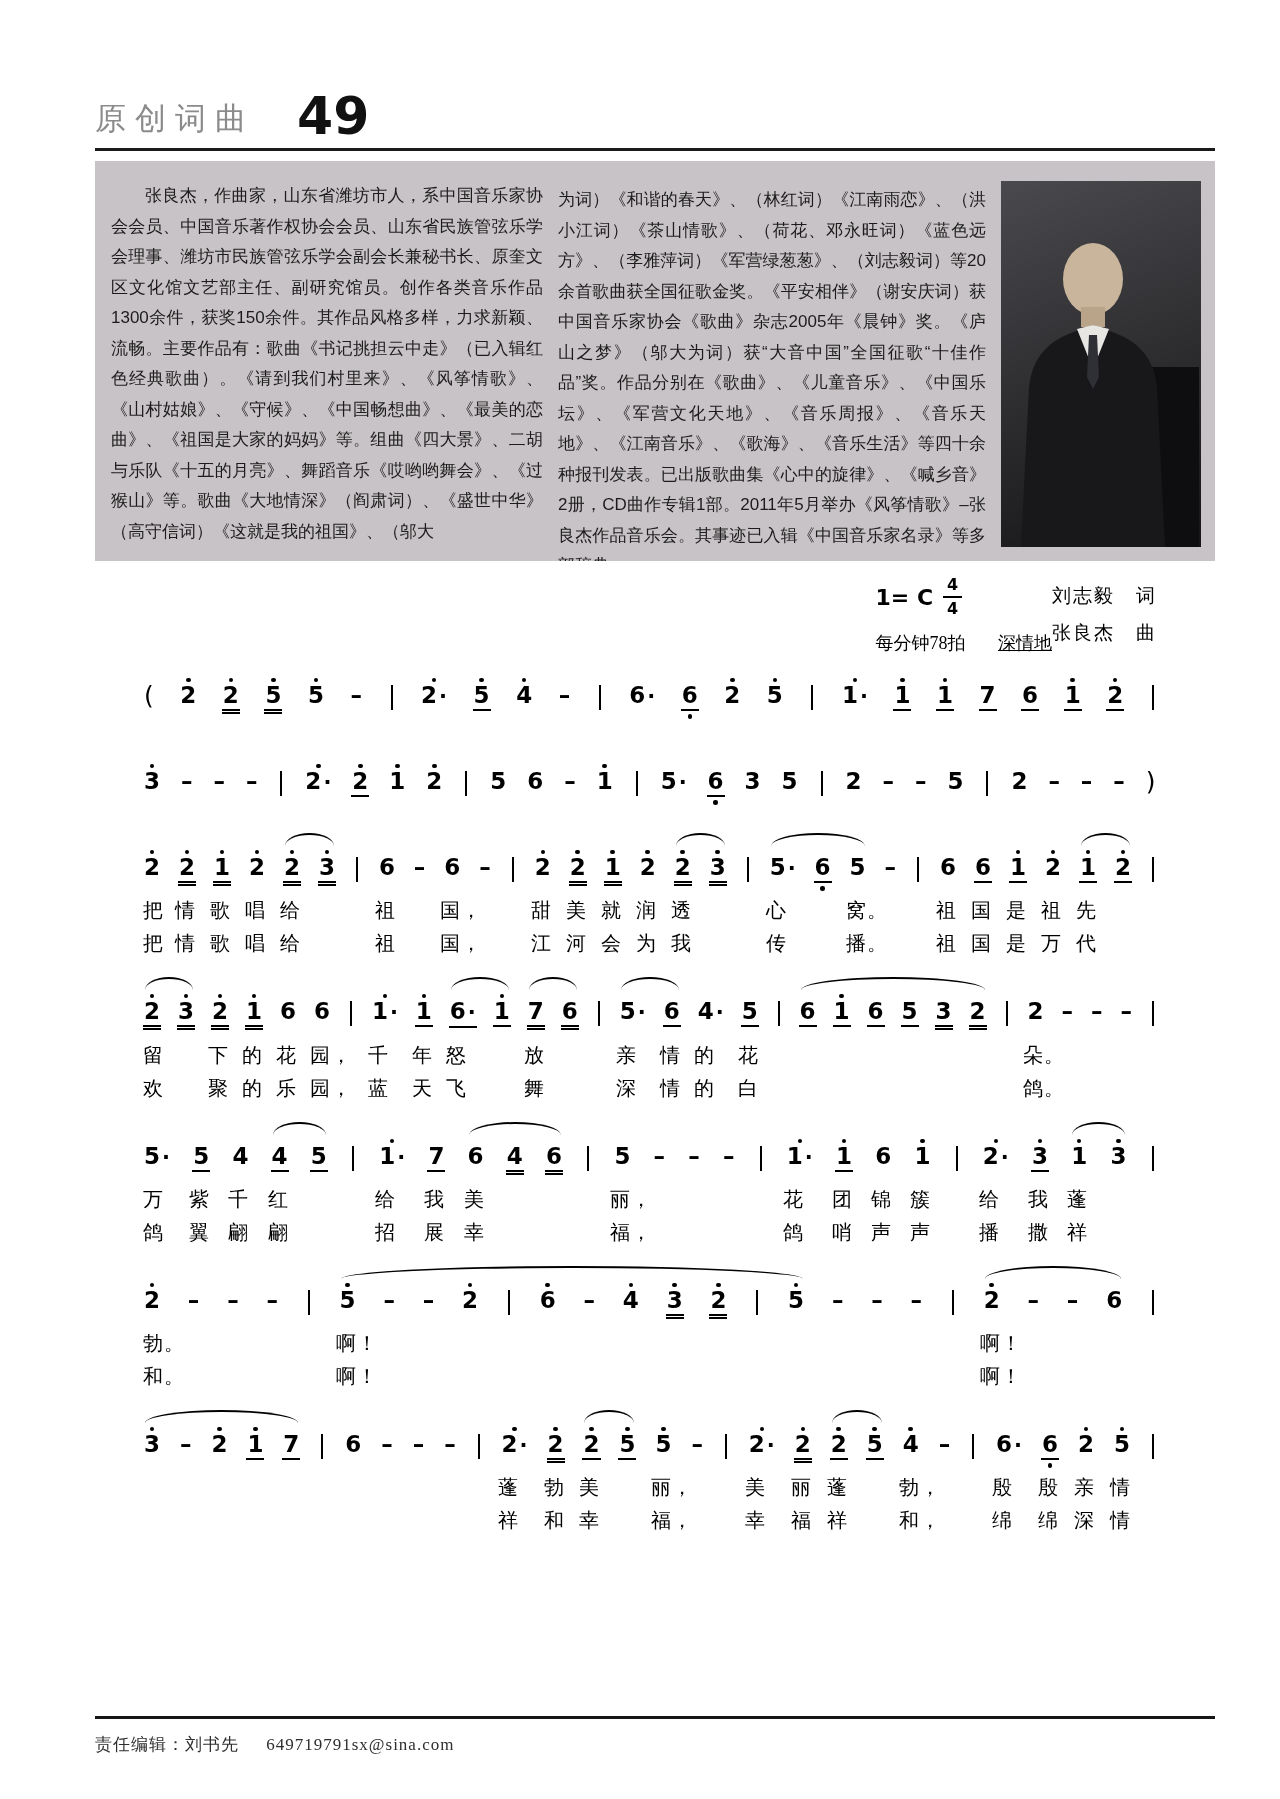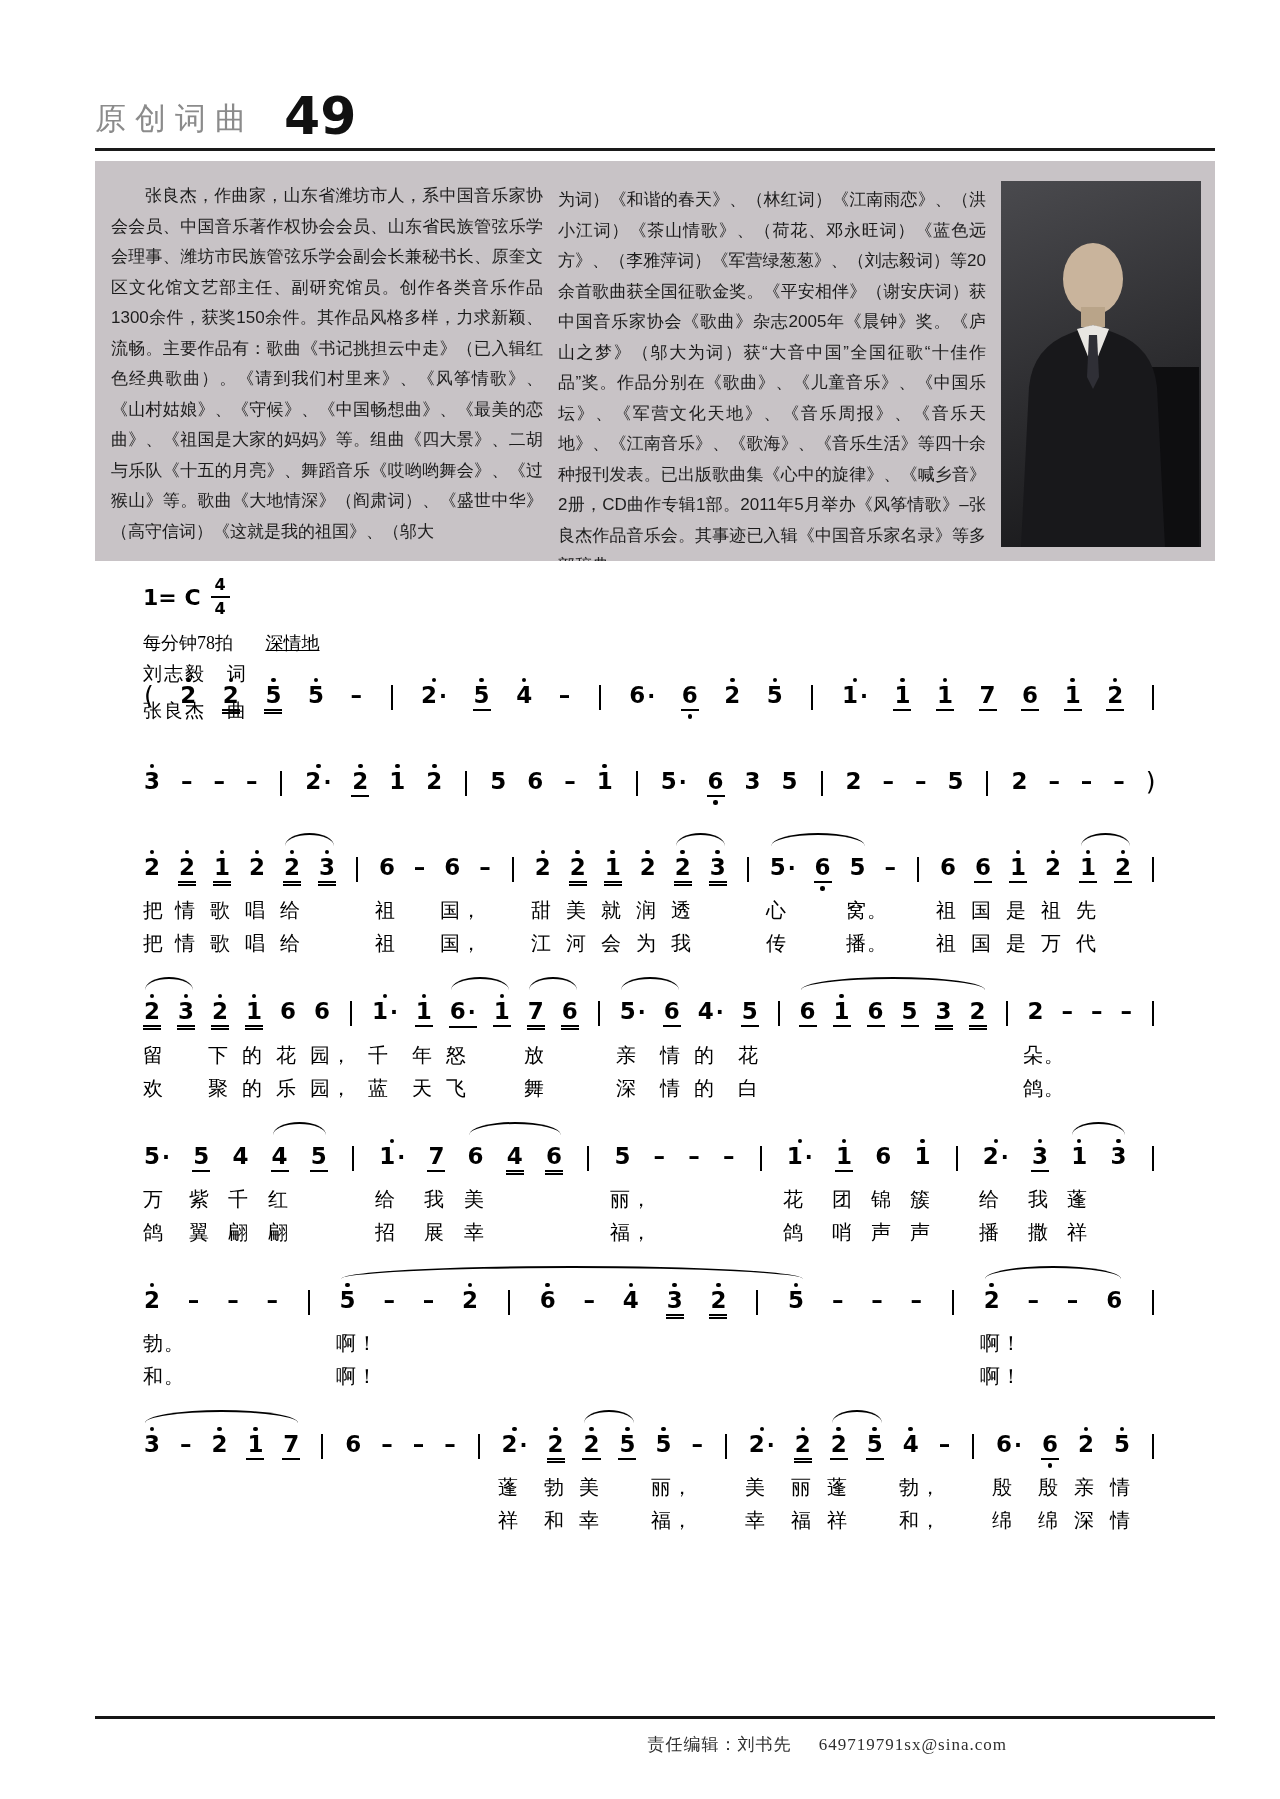--- a/index.html
+++ b/index.html
@@ -13,41 +13,41 @@
             font-family:"DejaVu Serif",serif;font-style:italic;font-weight:700;font-size:29px;
             color:#f7f5f6;letter-spacing:3px;text-shadow:2px 2px 2px rgba(70,70,70,.95);}
   .issue-box{width:156px;height:30px;margin-top:5px;border:1.5px solid #555;box-sizing:border-box;
              display:flex;align-items:center;justify-content:center;
              font-family:"Liberation Serif",serif;font-size:19px;letter-spacing:9px;color:#222;
              padding-left:9px;}
   .mast-right{display:flex;align-items:flex-end;padding-bottom:2px;}
   .section-label{font-family:"Liberation Serif",serif;font-size:31px;color:#8b8b8b;
                  letter-spacing:9px;line-height:1;padding-bottom:6px;}
   .page-number{font-family:"DejaVu Sans",sans-serif;font-size:52px;font-weight:700;color:#111;
-               line-height:.9;margin-left:29px;}
+               line-height:.9;margin-left:42px;}
   .mast-rule{height:3px;background:#1a1a1a;margin-top:6px;}
   
   .bio-box{margin-top:10px;background:#c8c3c6;height:400px;box-sizing:border-box;
            padding:20px 14px 14px 16px;display:flex;gap:15px;overflow:hidden;}
   .bio-colwrap{width:432px;flex:0 0 auto;}
   .bio-title{margin:2px 0 10px 52px;font-size:29px;font-weight:700;letter-spacing:2px;
              font-family:"Liberation Sans",sans-serif;color:#0d0d0d;}
   .bio-col{margin:0;font-size:17px;line-height:30.5px;text-align:justify;color:#1c1c1c;}
   .indent{text-indent:2em;}
   .bio-col2wrap{width:428px;flex:0 0 auto;padding-top:4px;}
   .bio-photo{flex:1 1 auto;background:linear-gradient(160deg,#4a4a4e 0%,#2c2c2f 55%,#151517 100%);
              position:relative;overflow:hidden;min-width:180px;}
   .bio-photo svg{position:absolute;bottom:0;left:50%;transform:translateX(-50%);}
   
   .song-title{margin:34px 0 0 0;text-align:center;font-family:"Liberation Serif",serif;
               font-weight:700;font-size:33px;letter-spacing:8px;color:#000;}
   .song-subtitle{margin-top:20px;text-align:center;font-family:"Liberation Serif",serif;
                  font-size:20px;letter-spacing:6px;color:#000;}
-  .song-meta{display:flex;justify-content:flex-start;align-items:flex-start;
-             padding:16px 58px 0 48px;height:92px;box-sizing:border-box;flex-direction:column;}
+  .song-meta{display:flex;justify-content:flex-end;align-items:flex-start;
+             padding:16px 58px 0 48px;height:92px;box-sizing:border-box;}
   .meta-left .keyline{font-family:"DejaVu Sans",sans-serif;font-weight:700;font-size:22px;color:#000;
                       display:flex;align-items:center;gap:10px;}
   .frac{display:inline-flex;flex-direction:column;align-items:center;font-size:16px;line-height:1;}
   .frac .num{border-bottom:2px solid #000;padding:0 4px 3px;}
   .frac .den{padding-top:3px;}
   .tempo-line{margin-top:14px;font-size:18px;color:#000;font-family:"Liberation Serif",serif;}
   .tempo-line .expr{margin-left:28px;text-decoration:underline;}
   .meta-right{text-align:right;font-family:"Liberation Serif",serif;font-size:19px;
               line-height:37px;color:#000;letter-spacing:2px;}
   
@@ -70,21 +70,21 @@
   .dash .dg{letter-spacing:0;}
   .paren .dg{font-size:25px;font-weight:400;}
   .arc{position:absolute;top:2px;height:13px;box-sizing:border-box;
        border-top:2.2px solid #000;border-radius:50% 50% 0 0 / 100% 100% 0 0;}
   .lrow{position:relative;height:33px;}
   .lrow span{position:absolute;top:2px;font-family:"Liberation Serif",serif;font-size:20px;
              color:#000;white-space:nowrap;letter-spacing:1px;}
   
   .footer{position:absolute;left:95px;right:65px;top:1716px;}
   .foot-rule{height:3px;background:#161616;}
-  .foot-text{margin-top:14px;text-align:right;padding-right:208px;
+  .foot-text{margin-top:14px;padding-right:208px;
              font-family:"Liberation Serif",serif;font-size:17px;color:#2e2e2e;letter-spacing:1px;}
   .foot-text .email{margin-left:22px;font-family:"Liberation Serif",serif;}
 </style>
 </head>
 <body>
 
 <div class="page">
 
   <header class="masthead">
     <div class="mast-right">

